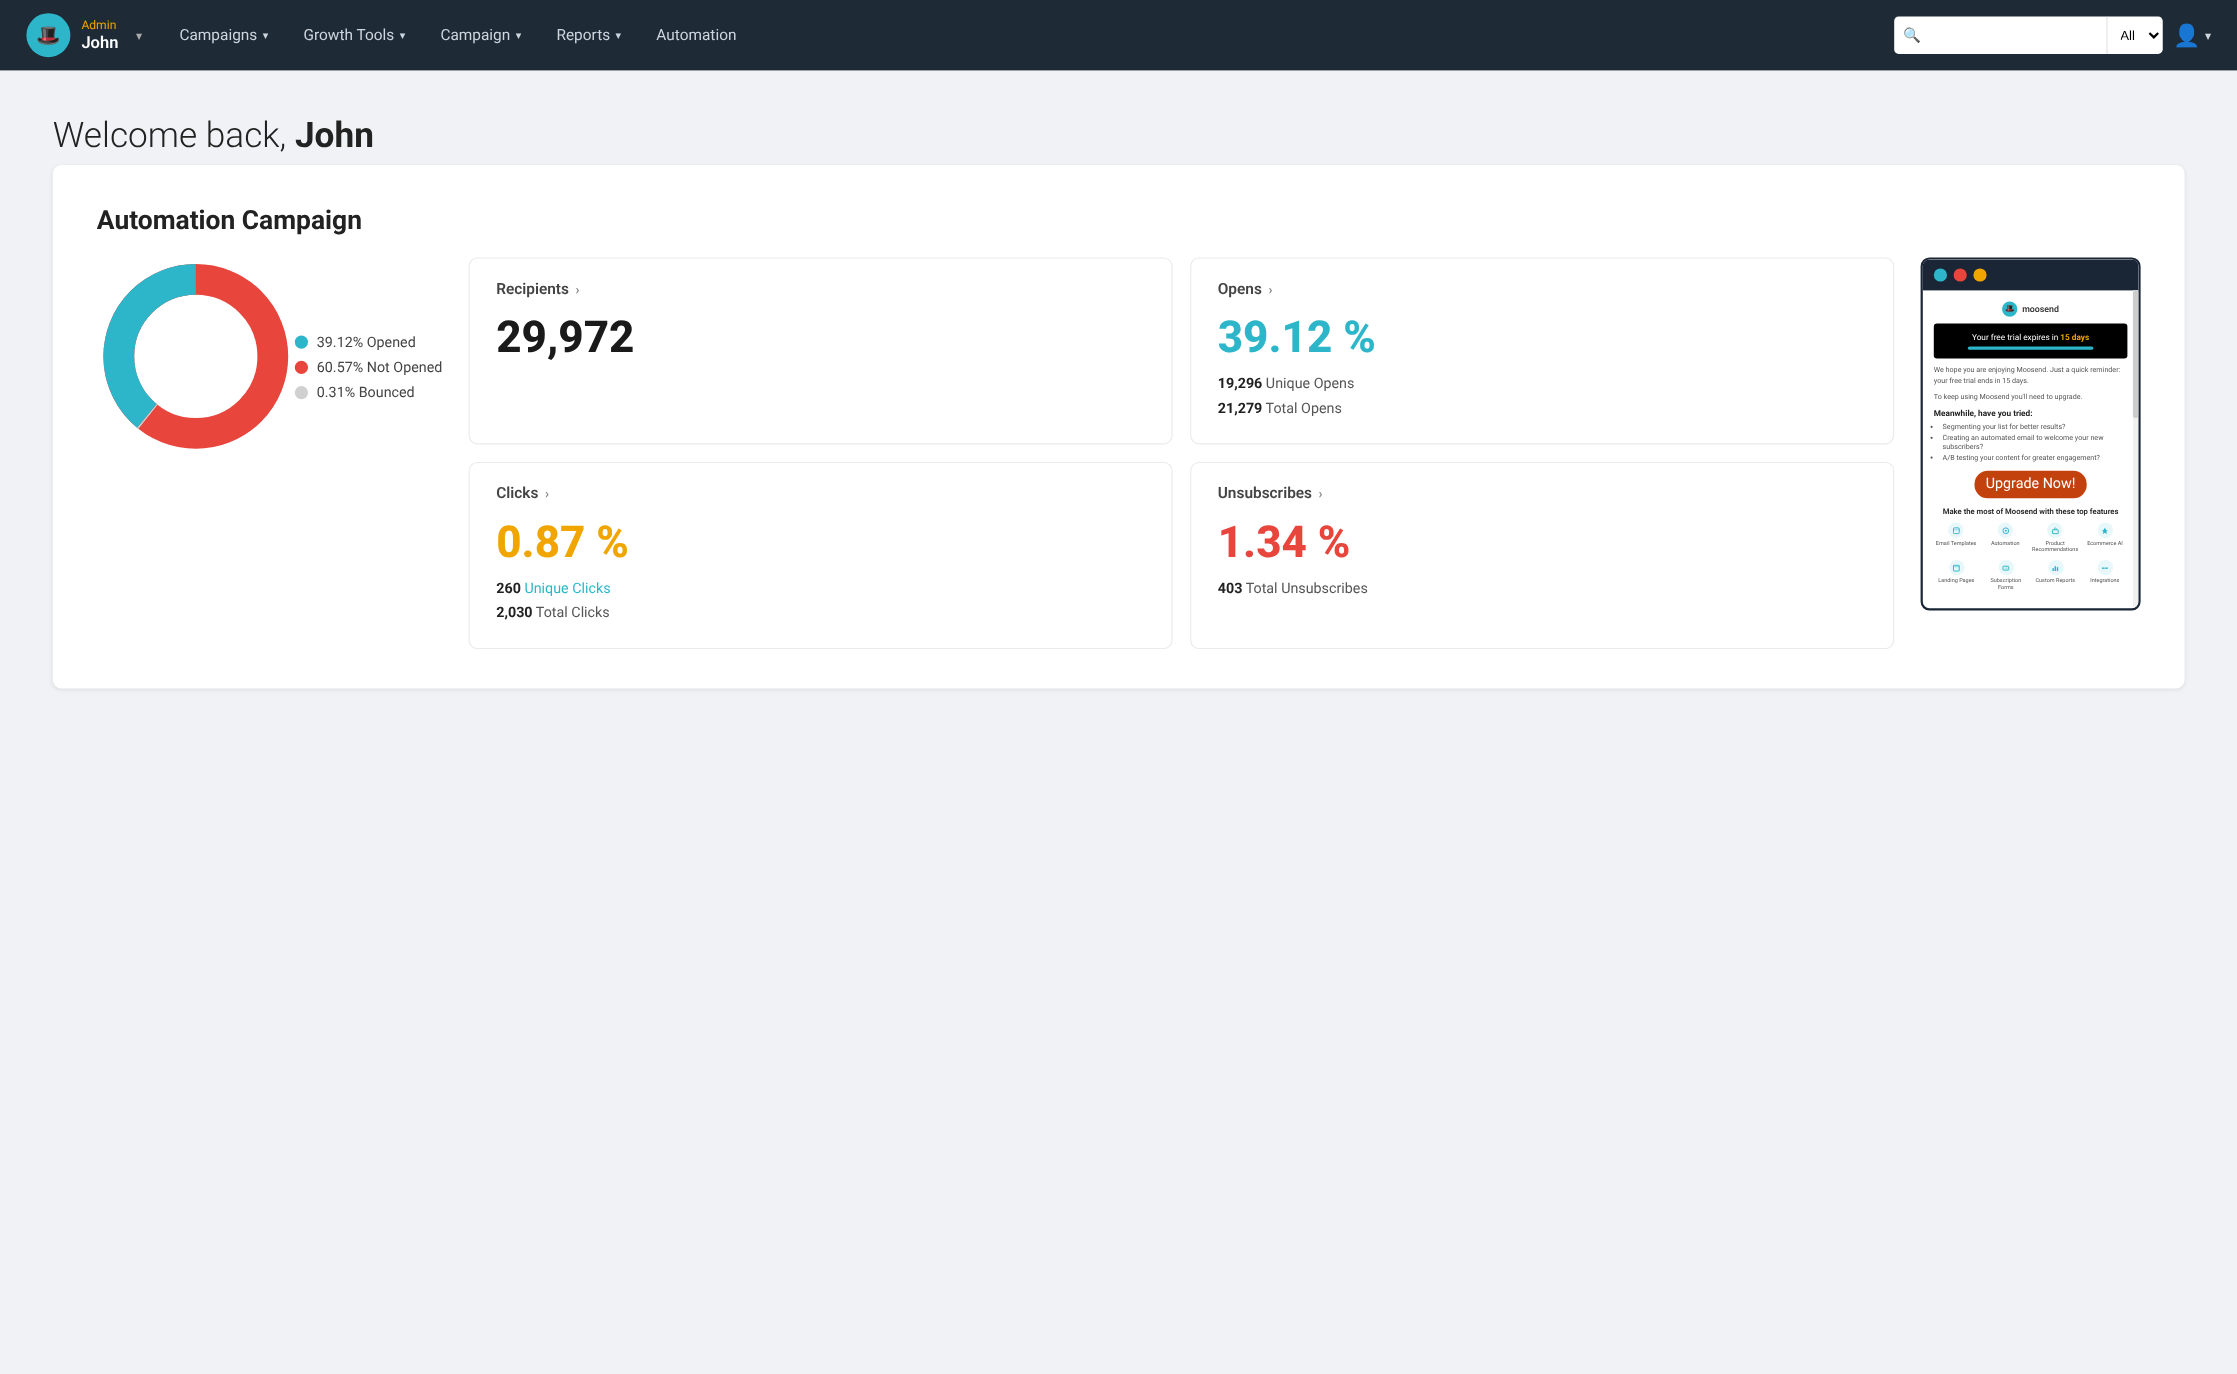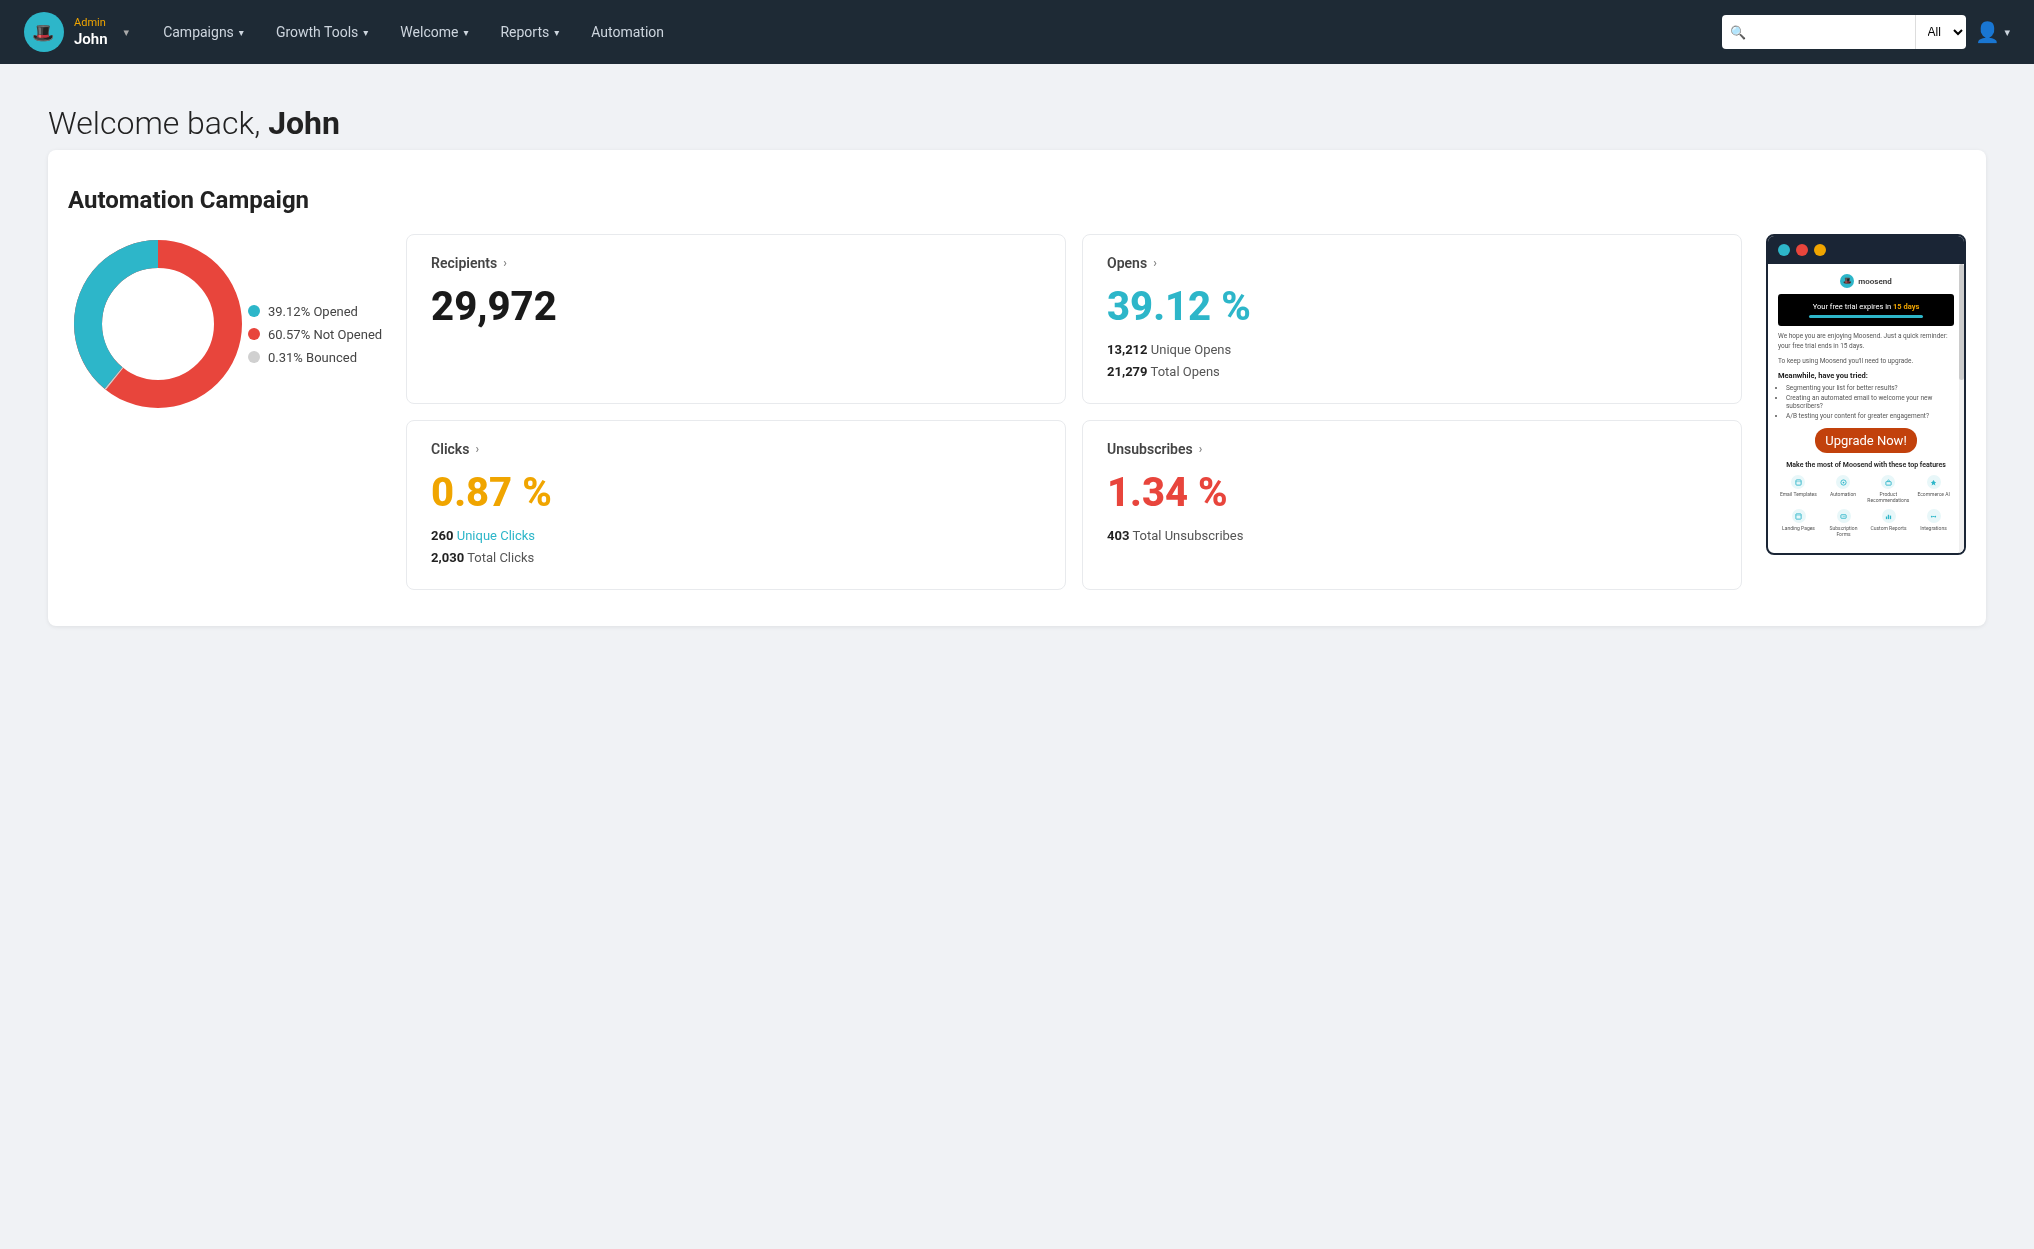--- a/index.html
+++ b/index.html
@@ -101,21 +101,21 @@
     .welcome-subtitle {
       font-size: 15px;
       color: #666;
       margin-bottom: 32px;
     }
 
     
     .campaign-card {
       background: white;
       border-radius: 8px;
-      padding: 36px 20px;
+      padding: 36px 40px;
       box-shadow: 0 1px 4px rgba(0,0,0,0.08);
     }
     .campaign-title {
       font-size: 24px;
       font-weight: 700;
       color: #222;
       margin-bottom: 20px;
     }
     .campaign-meta {
       display: flex;
@@ -366,21 +366,21 @@
   <div class="nav-items">
     <div class="nav-item">
       <span>Campaigns</span>
       <span class="arrow">▾</span>
     </div>
     <div class="nav-item">
       <span>Growth Tools</span>
       <span class="arrow">▾</span>
     </div>
     <div class="nav-item">
-      <span>Welcome</span>
+      <span>Campaign</span>
       <span class="arrow">▾</span>
     </div>
     <div class="nav-item">
       <span>Reports</span>
       <span class="arrow">▾</span>
     </div>
     <div class="nav-item">
       <span>Automation</span>
     </div>
   </div>
@@ -447,21 +447,21 @@
           <div class="stat-main-value">29,972</div>
         </div>
 
         <div class="stat-card">
           <div class="stat-card-header">
             <span>Opens</span>
             <span class="arrow-link">›</span>
           </div>
           <div class="stat-main-value cyan">39.12 %</div>
           <div class="stat-sub">
-            <strong>13,212</strong>
+            <strong>19,296</strong>
             <span>Unique Opens</span><br>
             <strong>21,279</strong>
             <span>Total Opens</span>
           </div>
         </div>
 
         <div class="stat-card">
           <div class="stat-card-header">
             <span>Clicks</span>
             <span class="arrow-link">›</span>

